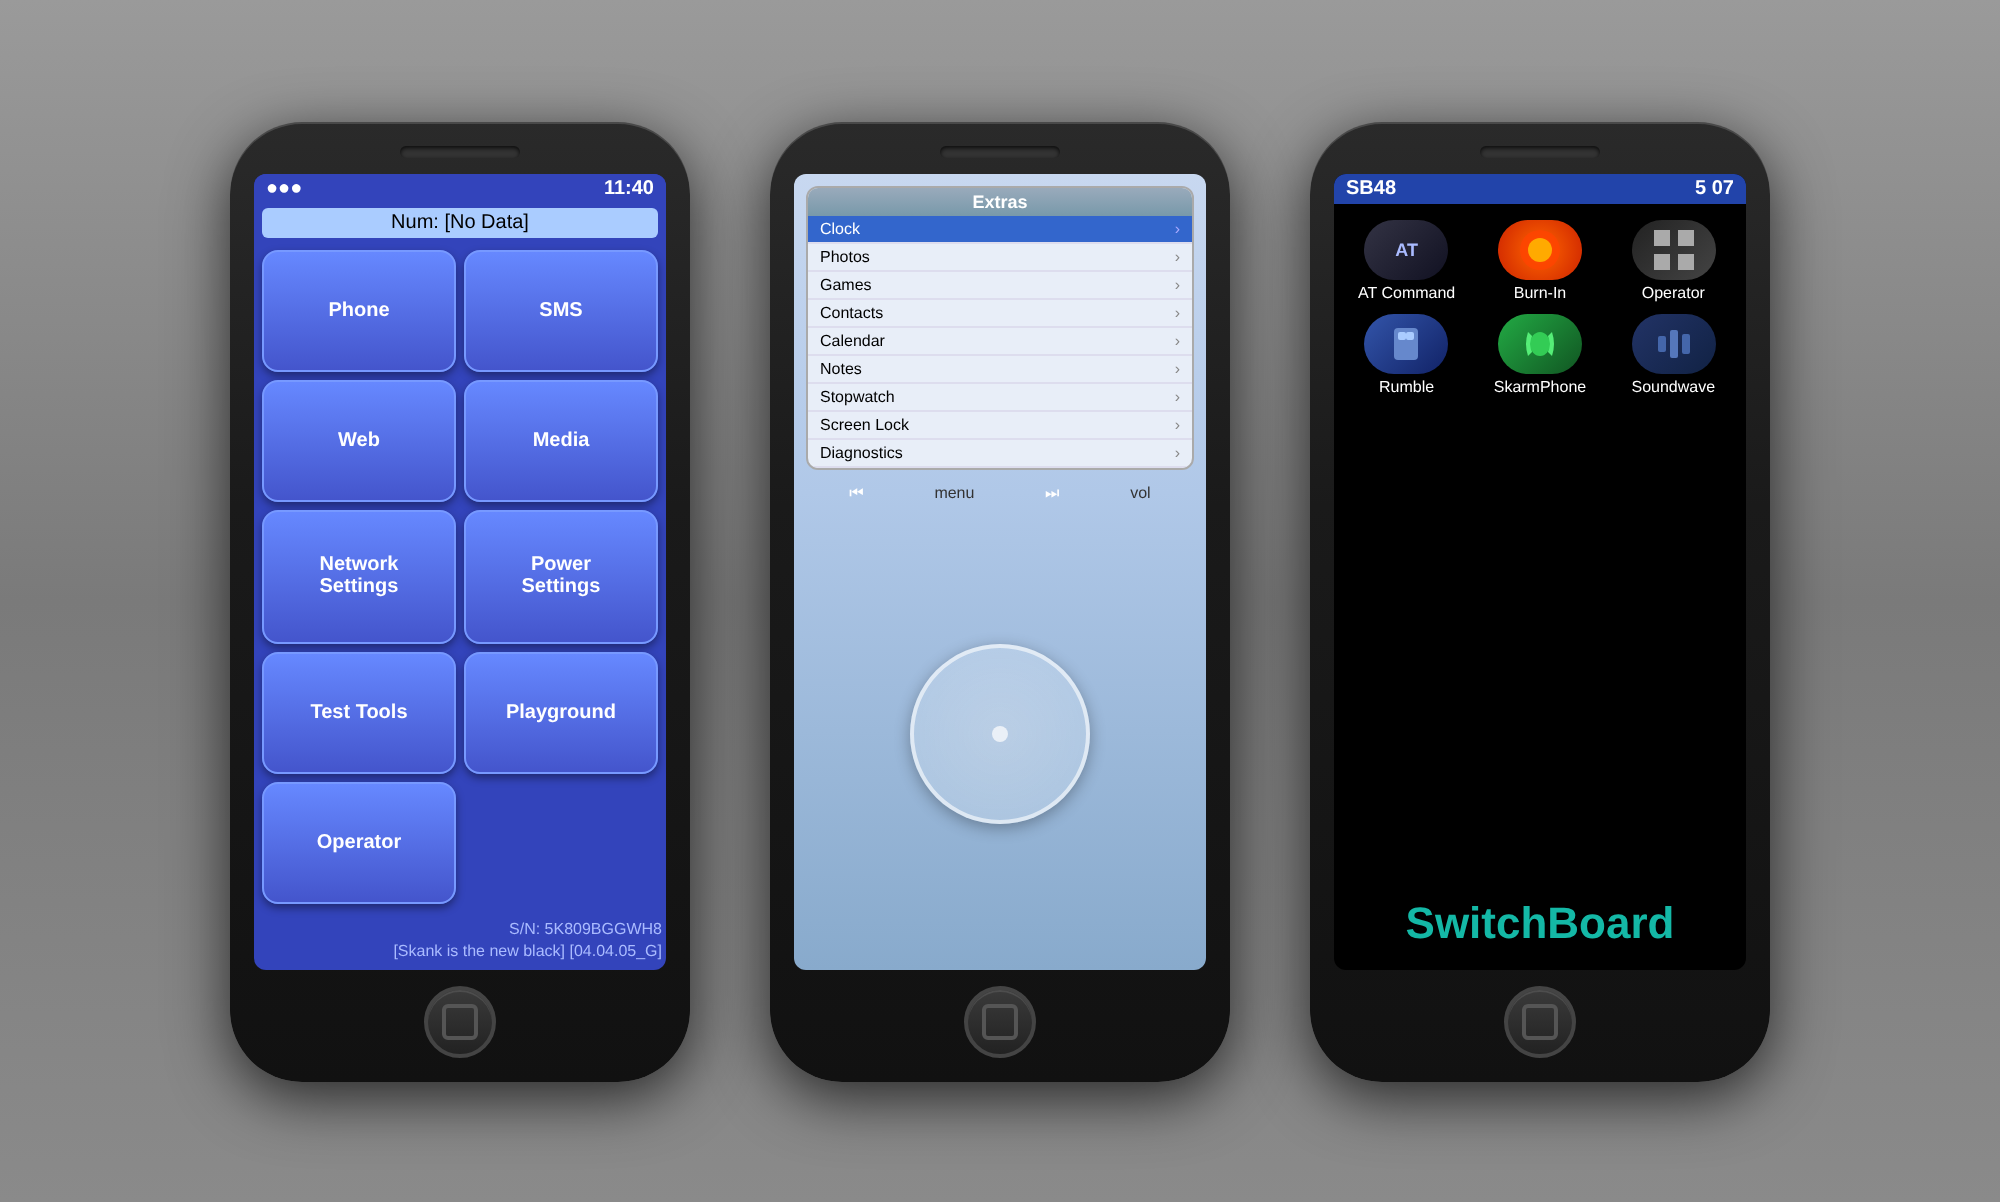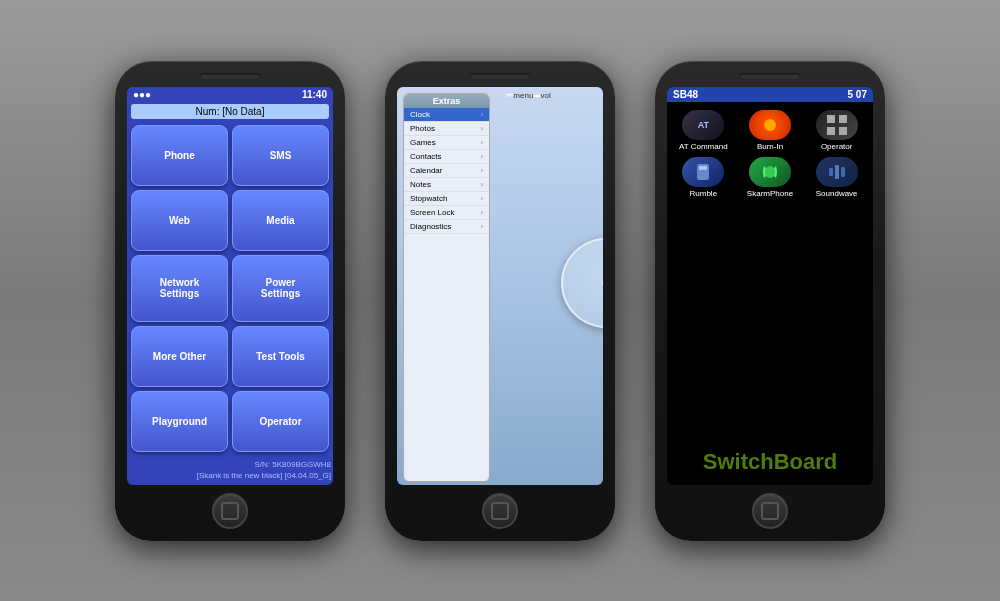--- a/index.html
+++ b/index.html
@@ -116,21 +116,21 @@
       font-size: 8px;
       text-align: right;
       padding: 3px 2px;
       line-height: 1.4;
     }
 
     
     .phone2-screen {
       background: linear-gradient(180deg, #c8d8f0 0%, #b0c8e8 40%, #88aacc 100%);
       display: flex;
-      flex-direction: row;
+      flex-direction: column;
     }
     .phone2-menu {
       background: #e8eef8;
       margin: 6px 6px 3px 6px;
       border-radius: 6px;
       overflow: hidden;
       border: 1px solid #aaa;
       flex-shrink: 0;
     }
     .phone2-menu-title {
@@ -236,21 +236,21 @@
     .icon-box.rumble { background: linear-gradient(135deg, #3355aa, #112266); }
     .icon-box.skarm { background: linear-gradient(135deg, #22aa44, #115522); }
     .icon-box.soundwave { background: linear-gradient(135deg, #223366, #112244); }
     .icon-label {
       color: #fff;
       font-size: 8px;
       text-align: center;
       text-shadow: 0 1px 2px rgba(0,0,0,0.8);
     }
     .phone3-title {
-      color: #4d7c0f;
+      color: #14b8a6;
       font-size: 22px;
       font-weight: bold;
       text-align: center;
       margin-top: auto;
       padding: 10px;
       font-family: 'Helvetica Neue', Helvetica, Arial, sans-serif;
     }
   </style>
 </head>
 <body>
@@ -263,21 +263,20 @@
       <span>11:40</span>
     </div>
     <div class="phone1-num">Num:  [No Data]</div>
     <div class="phone1-grid">
       <div class="p1-btn">Phone</div>
       <div class="p1-btn">SMS</div>
       <div class="p1-btn">Web</div>
       <div class="p1-btn">Media</div>
       <div class="p1-btn">Network<br>Settings</div>
       <div class="p1-btn">Power<br>Settings</div>
-      <div class="p1-btn">More Other</div>
       <div class="p1-btn">Test Tools</div>
       <div class="p1-btn">Playground</div>
       <div class="p1-btn">Operator</div>
     </div>
     <div class="phone1-info">
       <div>S/N: 5K809BGGWH8</div>
       <div>[Skank is the new black] [04.04.05_G]</div>
     </div>
   </div>
   <div class="phone-home-btn"></div>

